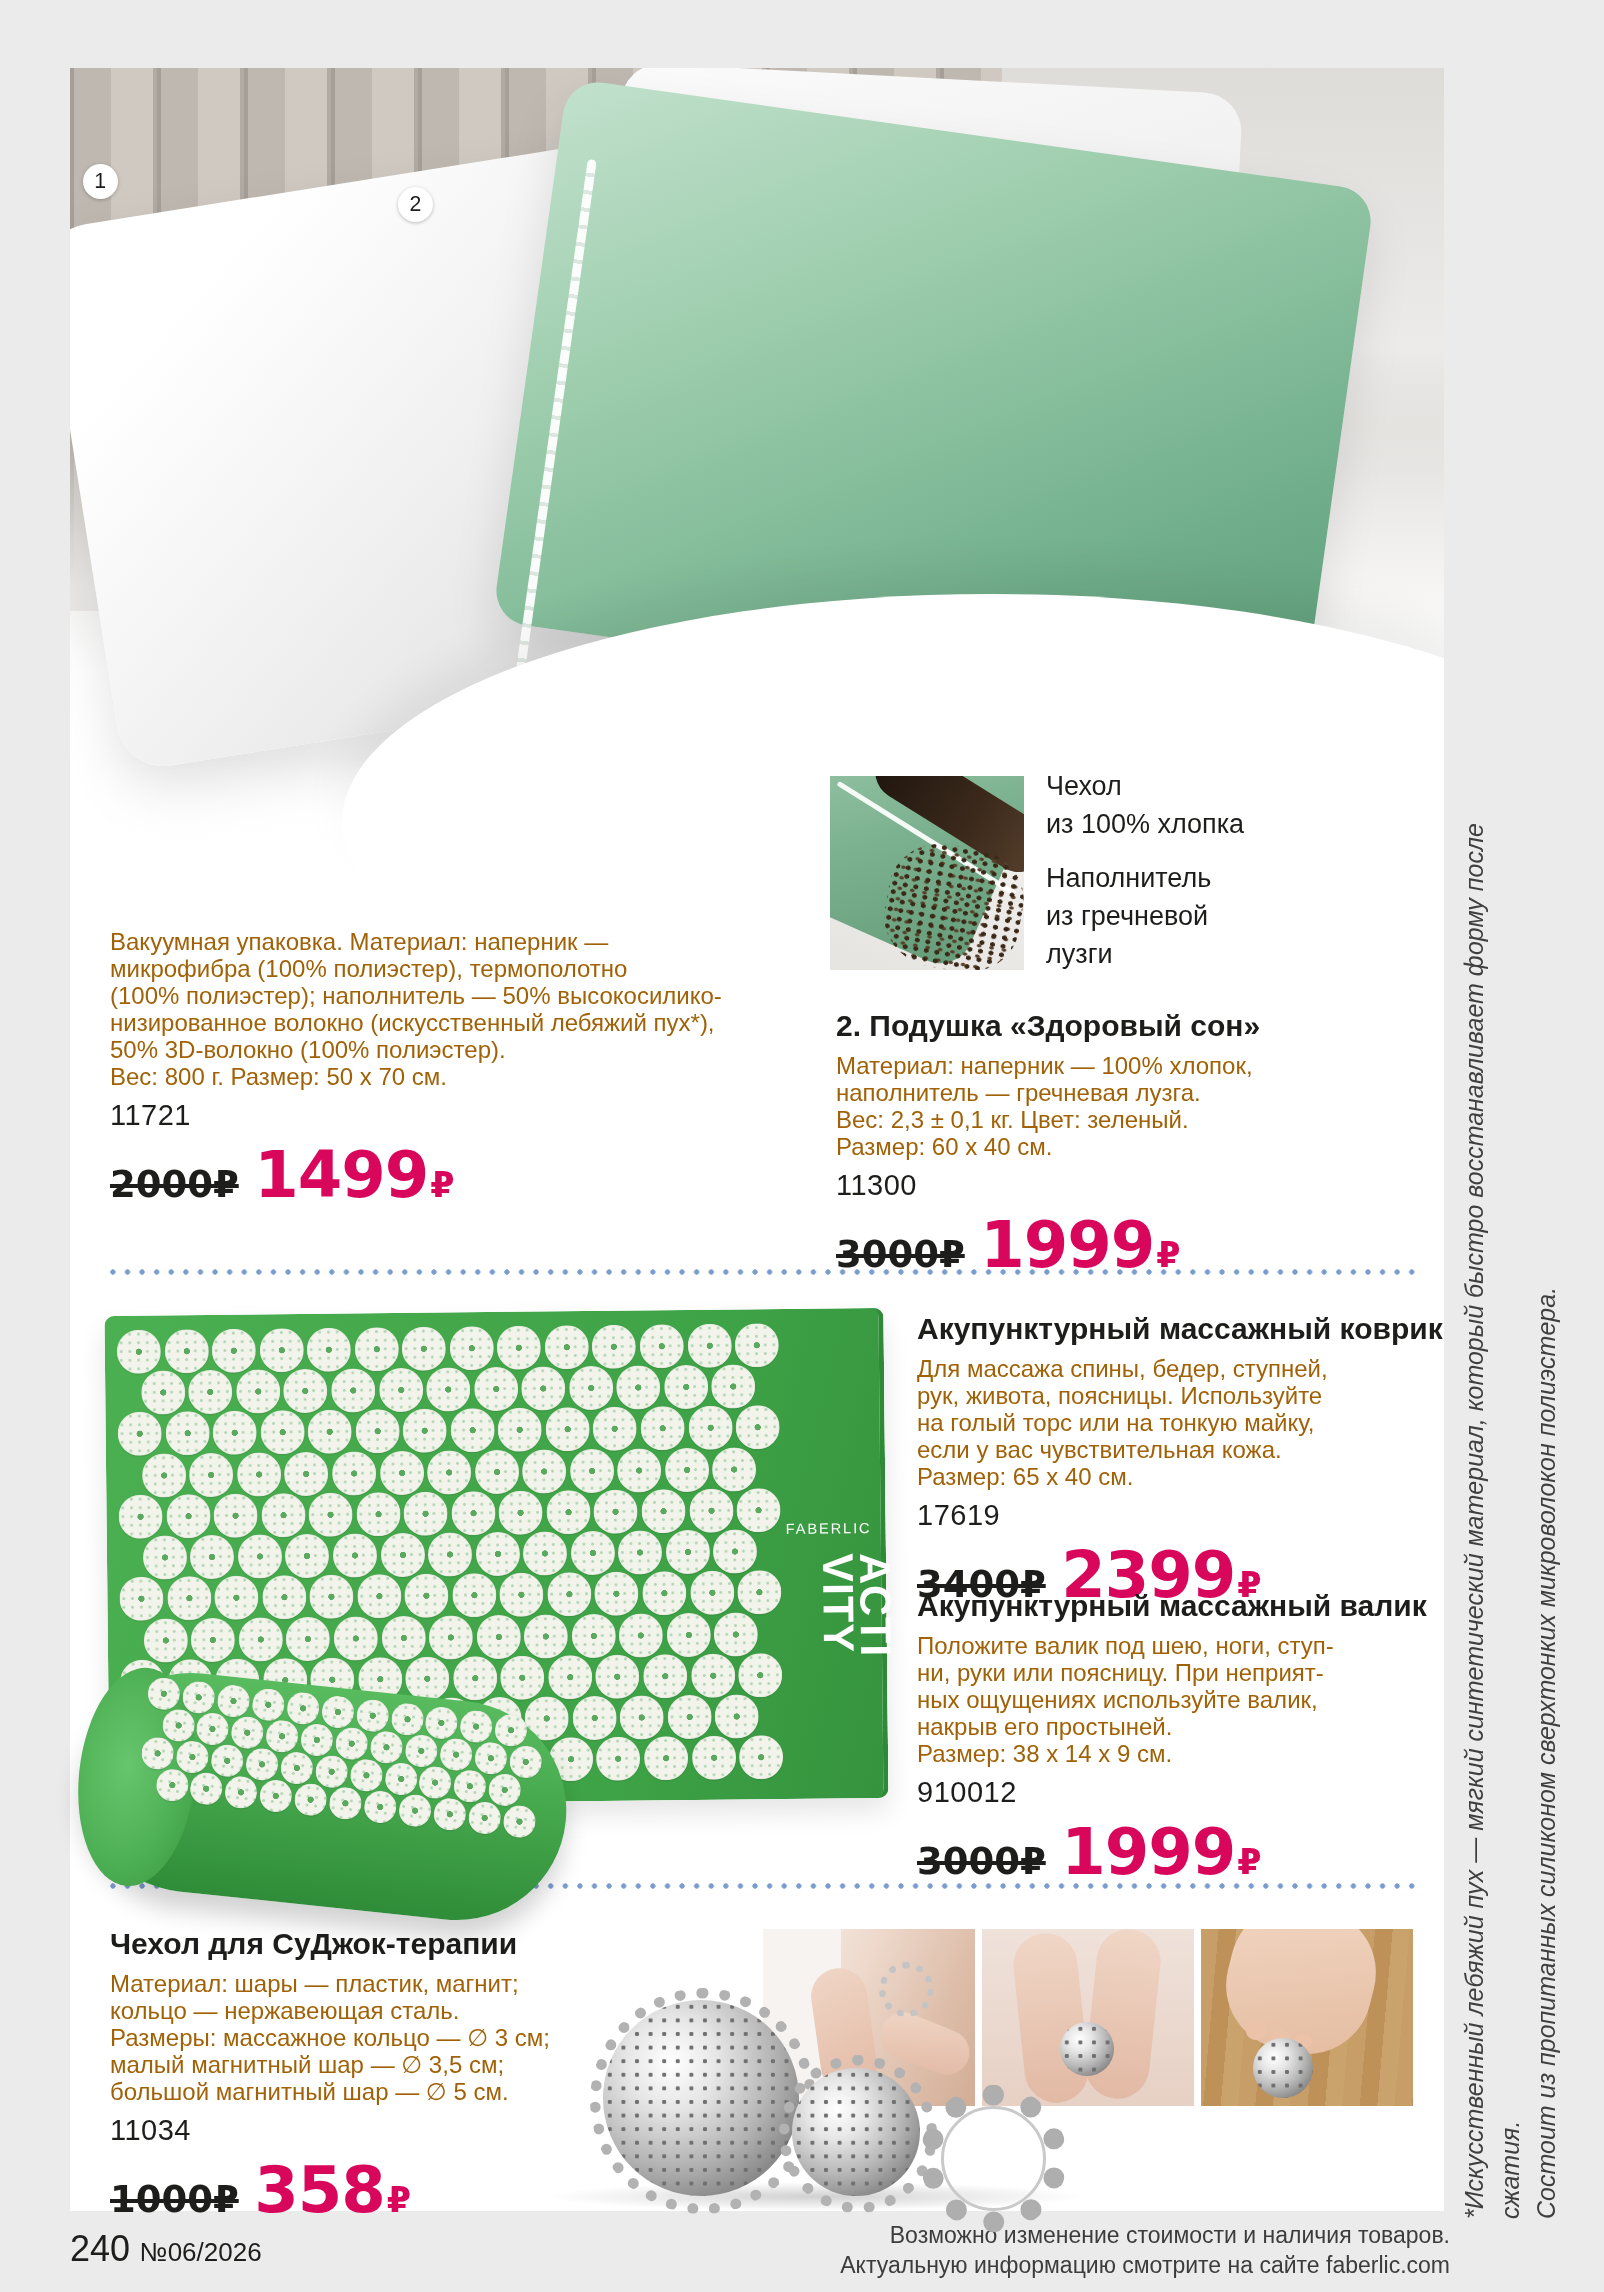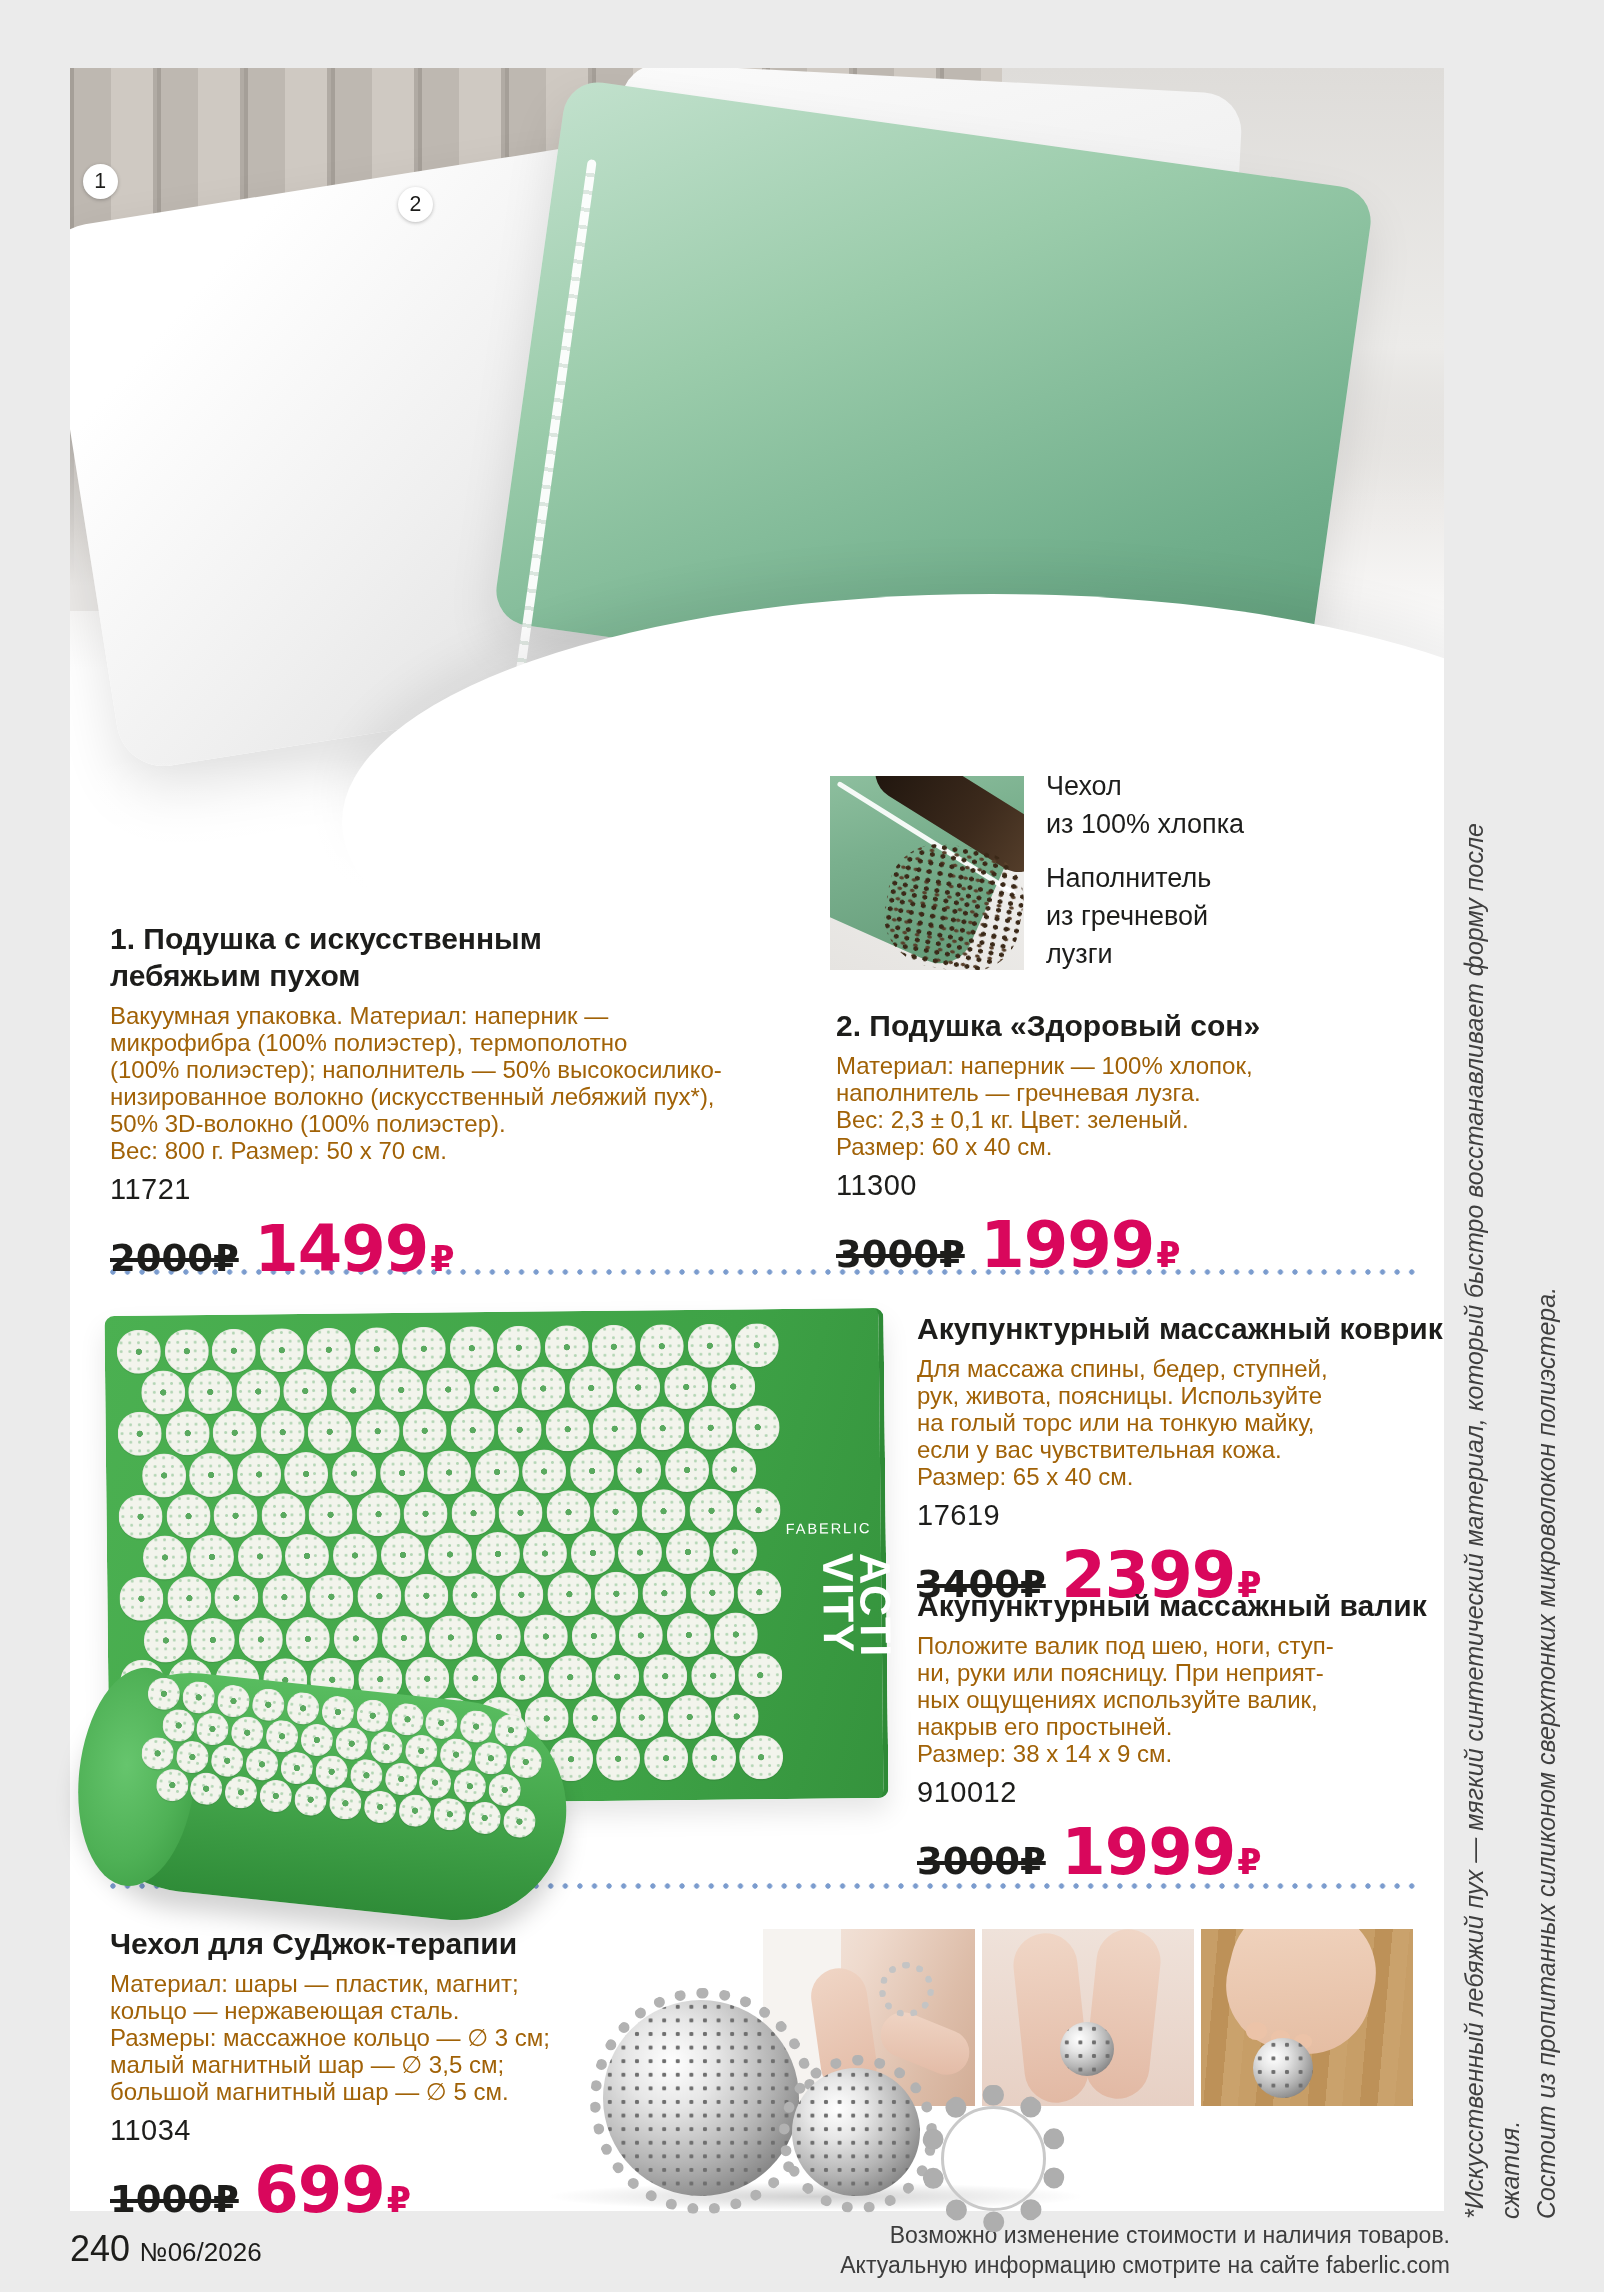--- a/index.html
+++ b/index.html
@@ -150,22 +150,20 @@
 
   <div class="abs callouts">
     <div class="callout">Чехол
 из 100% хлопка</div>
     <div class="callout">Наполнитель
 из гречневой
 лузги</div>
   </div>
 
   <div class="abs product" style="left:110px;top:920px;">
-    <div class="title">1. Подушка с искусственным
-лебяжьим пухом</div>
     <div class="desc">Вакуумная упаковка. Материал: наперник —
 микрофибра (100% полиэстер), термополотно
 (100% полиэстер); наполнитель — 50% высокосилико-
 низированное волокно (искусственный лебяжий пух*),
 50% 3D-волокно (100% полиэстер).
 Вес: 800 г. Размер: 50 х 70 см.</div>
     <div class="article">11721</div>
     <div class="price-row">
       <span class="old">2000₽</span>
       <span class="new"><span>1499</span><span class="rub">₽</span></span>
@@ -427,21 +425,21 @@
   <div class="abs product" style="left:110px;top:1925px;">
     <div class="title">Чехол для СуДжок-терапии</div>
     <div class="desc">Материал: шары — пластик, магнит;
 кольцо — нержавеющая сталь.
 Размеры: массажное кольцо — ∅ 3 см;
 малый магнитный шар — ∅ 3,5 см;
 большой магнитный шар — ∅ 5 см.</div>
     <div class="article">11034</div>
     <div class="price-row">
       <span class="old">1000₽</span>
-      <span class="new"><span>699</span><span class="rub">₽</span></span>
+      <span class="new"><span>358</span><span class="rub">₽</span></span>
     </div>
   </div>
 
   <div class="abs photo photo1">
     <div class="sleeve"></div>
     <div class="finger" style="left:53px;top:39px;width:56px;height:126px;transform:rotate(-8deg);"></div>
     <div class="finger" style="left:116px;top:92px;width:92px;height:45px;transform:rotate(22deg);"></div>
     <div class="mini-ring" style="right:41px;top:33px;width:41px;height:41px;"></div>
   </div>
   <div class="abs photo photo2">

